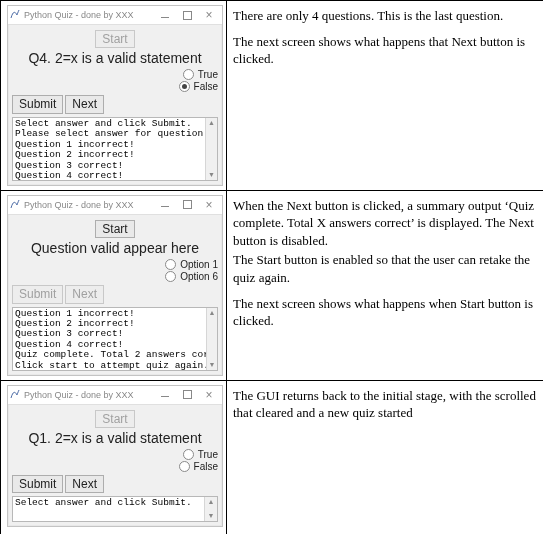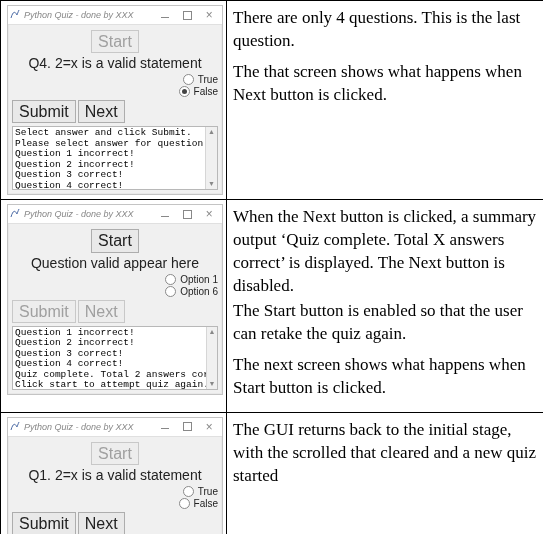--- a/index.html
+++ b/index.html
@@ -24,21 +24,21 @@
   }
   col.left { width: 226px; }
   col.right { width: 317px; }
   td.left-cell {
     height: 168px;
     padding: 4px;
     background: #fff;
   }
   td.right-cell {
     font-family: "Times New Roman", Times, serif;
-    font-size: 17px;
+    font-size: 13px;
     line-height: 1.35;
     color: #000;
     margin-left: 6px;
   }
   .desc-para { margin-top: 2px; margin-bottom: 8px; }
 
   
   .tk-window {
     width: 214px;
     background: #f0f0f0;
@@ -48,21 +48,20 @@
     font-size: 10px;
     color: #222;
   }
   .titlebar {
     display: flex;
     align-items: center;
     height: 18px;
     background: #fff;
     border-bottom: 1px solid #e0e0e0;
     padding: 0 2px;
-    font-style: italic;
   }
   .feather-icon {
     display: inline-block;
     margin-right: 4px;
   }
   .title-text {
     flex: 1 1 auto;
     font-size: 9px;
     color: #888;
     white-space: nowrap;
@@ -87,21 +86,21 @@
   }
   .center-row {
     display: flex;
     justify-content: center;
     margin: 2px 0;
   }
   .tk-btn {
     background: #e9e9e9;
     border: 1px solid #adadad;
     padding: 1px 6px;
-    font-size: 16px;
+    font-size: 12px;
     color: #222;
     line-height: 1.2;
   }
   .tk-btn.disabled {
     color: #a0a0a0;
     border-color: #c8c8c8;
     background: #ededed;
   }
   .question-text {
     font-size: 14px;
@@ -226,21 +225,21 @@
               <span class="sb-arrow">▲</span>
               <span class="sb-track"></span>
               <span class="sb-arrow">▼</span>
             </div>
           </div>
         </div>
       </div>
     </td>
     <td class="right-cell">
       <div class="desc-para">There are only 4 questions. This is the last question.</div>
-      <div class="desc-para">The that screen shows what happens when Next button is clicked.</div>
+      <div class="desc-para">The next screen shows what happens that Next button is clicked.</div>
     </td>
   </tr>
 
   <tr>
     <td class="left-cell">
       <div class="tk-window">
         <div class="titlebar">
           <span class="feather-icon">
             <svg width="10" height="10" viewBox="0 0 10 10">
                   <path d="M1 9 C3 2 5 2 7 6 C7 6 8 3 9 1" stroke="#4b6aa5" stroke-width="1" fill="none"></path>

